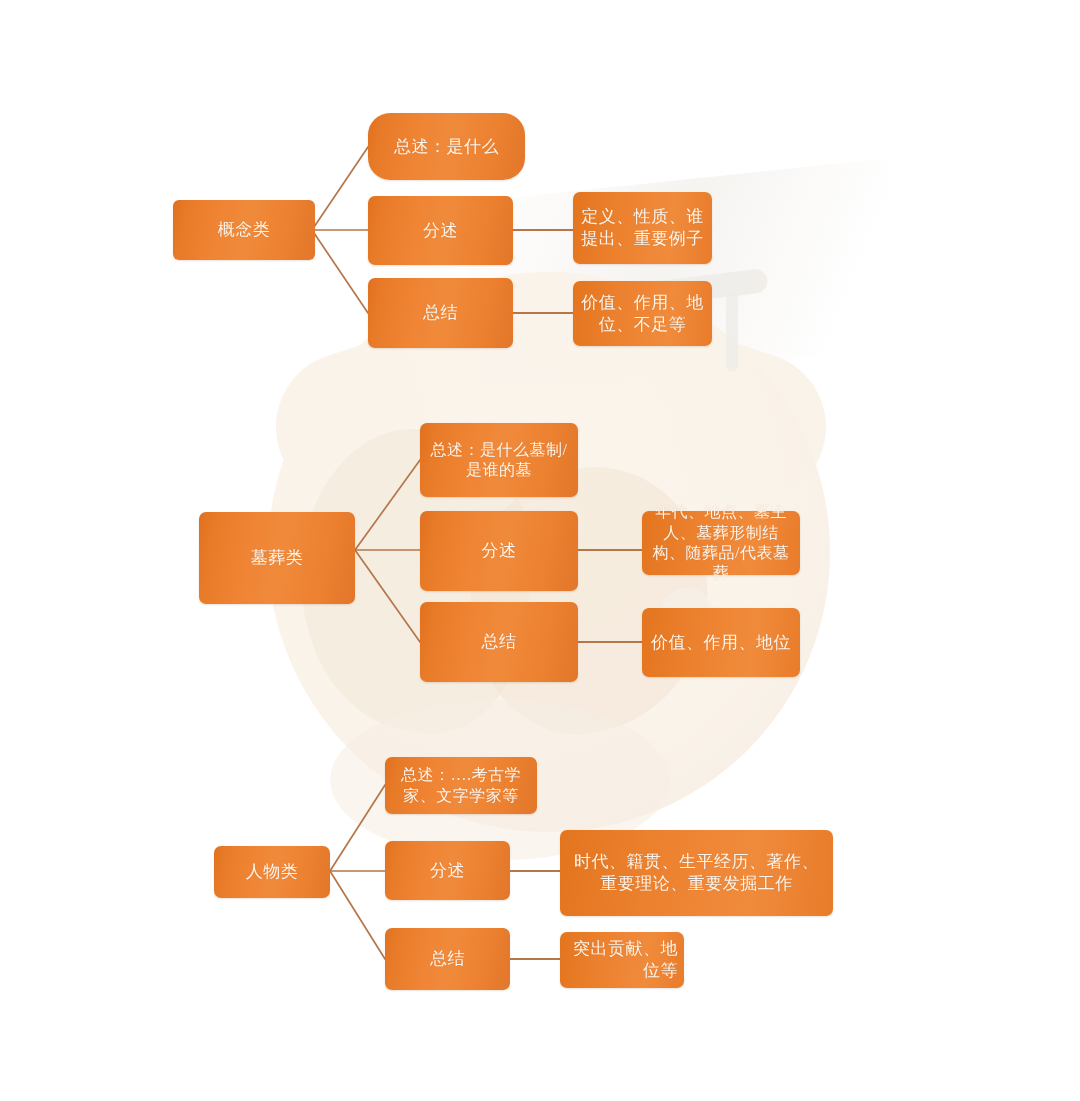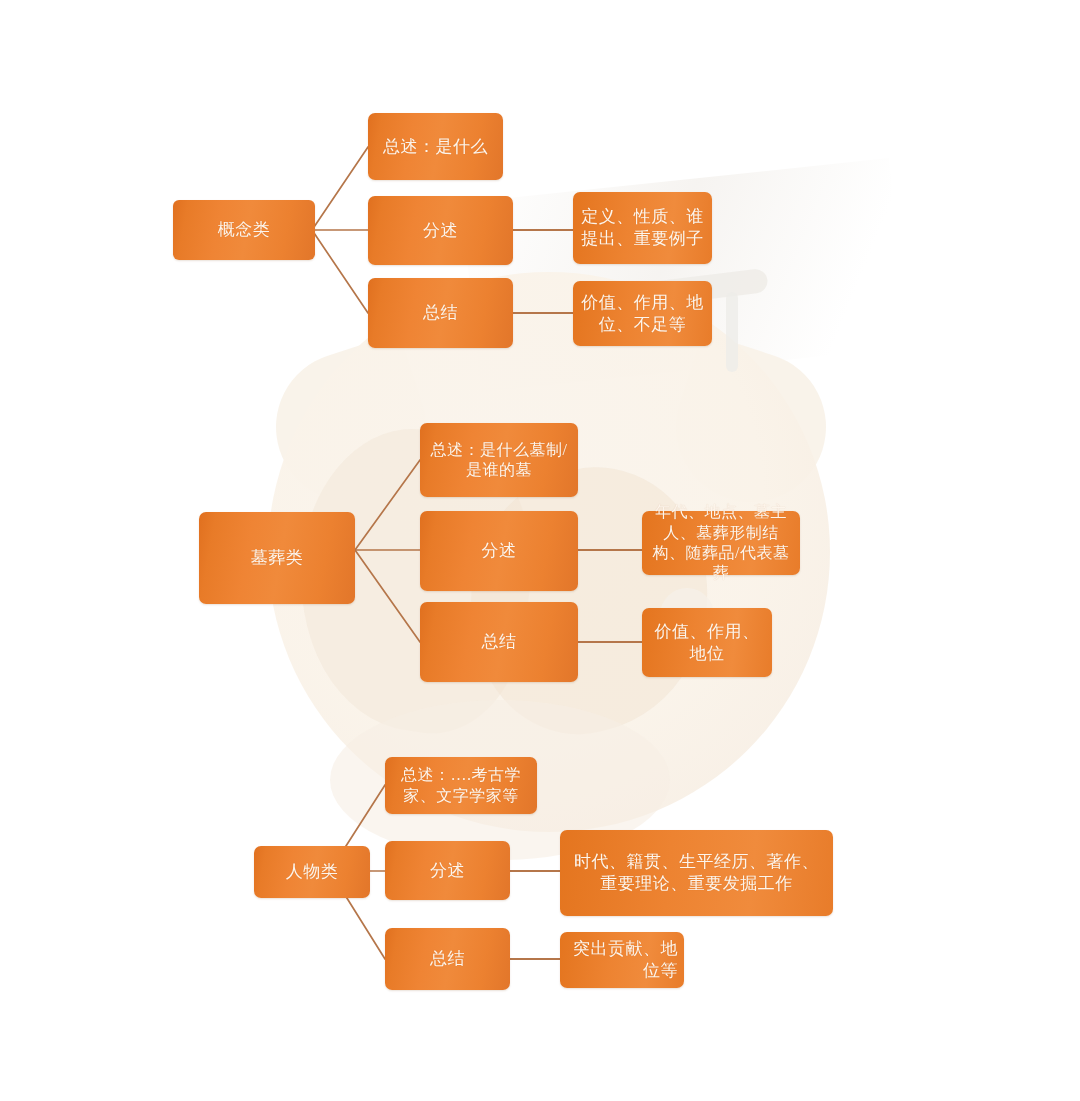--- a/index.html
+++ b/index.html
@@ -183,43 +183,43 @@
       <path d="M330,871 L385,785"></path>
       <path d="M330,871 L385,871"></path>
       <path d="M330,871 L385,959"></path>
       <path d="M510,871 L560,871" stroke-width="2.2"></path>
       <path d="M510,959 L560,959" stroke-width="2.2"></path>
     </g>
   </svg>
 
   <div class="node" style="left:173px; top:200px; width:142px; height:60px; font-size:17px;border-radius:6px;">概念类</div>
 
-  <div class="node" style="left:368px; top:113px; width:135px; height:67px; font-size:17px;">总述：是什么</div>
+  <div class="node" style="left:368px; top:113px; width:157px; height:67px; font-size:17px;border-radius:22px;">总述：是什么</div>
 
   <div class="node" style="left:368px; top:196px; width:145px; height:69px; font-size:17px;">分述</div>
 
   <div class="node" style="left:368px; top:278px; width:145px; height:70px; font-size:17px;">总结</div>
 
   <div class="node flat" style="left:573px; top:192px; width:139px; height:72px; font-size:17px;">定义、性质、谁提出、重要例子</div>
 
   <div class="node flat" style="left:573px; top:281px; width:139px; height:65px; font-size:17px;text-align:center;">价值、作用、地位、不足等</div>
 
   <div class="node" style="left:199px; top:512px; width:156px; height:92px; font-size:17px;">墓葬类</div>
 
   <div class="node" style="left:420px; top:423px; width:158px; height:74px; font-size:16px;">总述：是什么墓制/是谁的墓</div>
 
   <div class="node" style="left:420px; top:511px; width:158px; height:80px; font-size:17px;">分述</div>
 
   <div class="node" style="left:420px; top:602px; width:158px; height:80px; font-size:17px;">总结</div>
 
   <div class="node flat" style="left:642px; top:511px; width:158px; height:64px; font-size:16px;">年代、地点、墓主人、墓葬形制结构、随葬品/代表墓葬</div>
 
-  <div class="node flat" style="left:642px; top:608px; width:130px; height:69px; font-size:17px;">价值、作用、地位</div>
-
-  <div class="node" style="left:214px; top:846px; width:116px; height:52px; font-size:17px;margin-left:40px;">人物类</div>
+  <div class="node flat" style="left:642px; top:608px; width:158px; height:69px; font-size:17px;">价值、作用、地位</div>
+
+  <div class="node" style="left:214px; top:846px; width:116px; height:52px; font-size:17px;">人物类</div>
 
   <div class="node" style="left:385px; top:757px; width:152px; height:57px; font-size:16px;">总述：….考古学家、文字学家等</div>
 
   <div class="node" style="left:385px; top:841px; width:125px; height:59px; font-size:17px;">分述</div>
 
   <div class="node" style="left:385px; top:928px; width:125px; height:62px; font-size:17px;">总结</div>
 
   <div class="node flat" style="left:560px; top:830px; width:273px; height:86px; font-size:17px;">时代、籍贯、生平经历、著作、重要理论、重要发掘工作</div>
 
   <div class="node flat" style="left:560px; top:932px; width:124px; height:56px; font-size:17px;text-align:right;">突出贡献、地位等</div>

